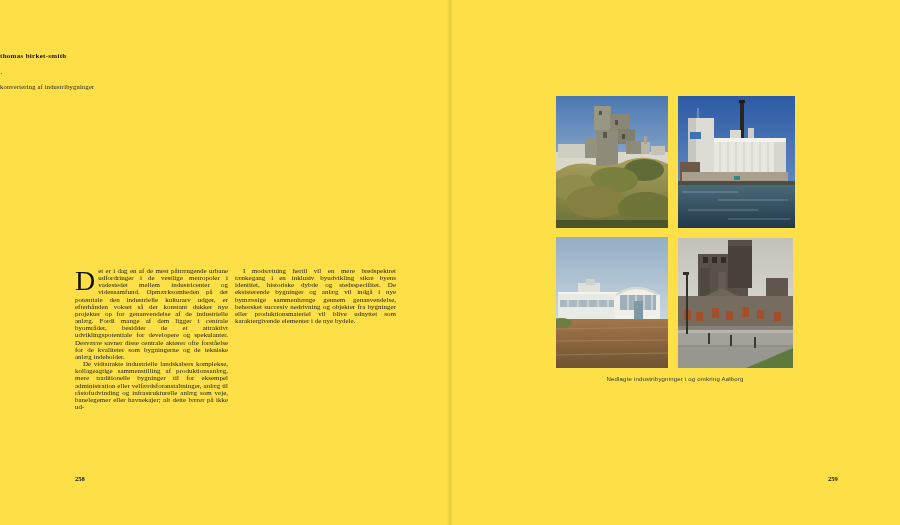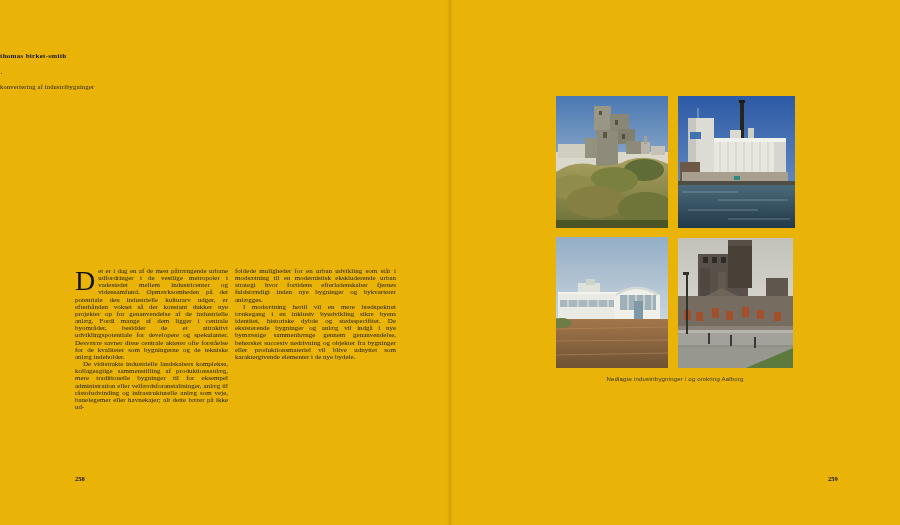--- a/index.html
+++ b/index.html
@@ -1,17 +1,17 @@
 <!DOCTYPE html>
 <html lang="da"><head>
 <meta charset="utf-8">
 <style>
   html,body{margin:0;padding:0;background:#fff;}
   .book{
-    position:relative;width:900px;height:525px;background:#eab308;overflow:hidden;
+    position:relative;width:900px;height:525px;background:#fde047;overflow:hidden;
     font-family:"Liberation Serif", serif;color:#1c1c1c;
   }
   .gutter{
     position:absolute;left:447px;top:0;width:6px;height:525px;
     background:linear-gradient(90deg,rgba(0,0,0,0) 0%,rgba(0,0,0,0.10) 50%,rgba(0,0,0,0) 100%);
   }
   .author{position:absolute;left:0;top:52px;width:450px;font-size:7px;font-weight:bold;
           letter-spacing:.3px;color:#111;}
   .sepdot{position:absolute;left:0;top:69px;width:450px;font-size:8px;color:#111;}
   .subtitle{position:absolute;left:0;top:83px;width:450px;font-size:6.5px;letter-spacing:.2px;color:#222;}
@@ -46,21 +46,20 @@
     <div class="author">thomas birket-smith</div>
     <div class="sepdot">·</div>
     <div class="subtitle">konvertering af industribygninger</div>
 
     <div class="col col1">
       <p><span class="dropcap">D</span><span>et er i dag en af de mest påtrængende urbane udfordringer i de vestlige metropoler i vadestedet mellem industricenter og vidensamfund. Opmærksomheden på det potentiale den industrielle kulturarv udgør, er efterhånden vokset så der konstant dukker nye projekter op for genanvendelse af de industrielle anlæg. Fordi mange af dem ligger i centrale byområder, besidder de et attraktivt udviklingspotentiale for developere og spekulanter. Desværre savner disse centrale aktører ofte forståelse for de kvaliteter som bygningerne og de tekniske anlæg indeholder.</span></p>
       <p class="indent">De vidtstrakte industrielle landskabers komplekse, kollageagtige sammenstilling af produktionsanlæg, mere traditionelle bygninger til for eksempel administration eller velfærdsforanstaltninger, anlæg til råstofudvinding og infrastrukturelle anlæg som veje, banelegemer eller havnekajer; alt dette bærer på ikke ud-</p>
     </div>
 
     <div class="col col2">
-      <p>foldede muligheder for en urban udvikling som står i modsætning til en modernistisk ekskluderende urban strategi hvor fortidens efterladenskaber fjernes fuldstændigt inden nye bygninger og bykvarterer anlægges.</p>
       <p class="indent">I modsætning hertil vil en mere bredspektret tænkegang i en inklusiv byudvikling sikre byens identitet, historiske dybde og stedsspecifitet. De eksisterende bygninger og anlæg vil indgå i nye bymæssige sammenhænge gennem genanvendelse, behersket succesiv nedrivning og objekter fra bygninger eller produktionsmateriel vil blive udnyttet som karaktergivende elementer i de nye bydele.</p>
     </div>
 
     <div class="pagenum pn-left">258</div>
   </div>
 
   <div>
 
     <div class="photo ph1" aria-label="Grey concrete silo tower behind an overgrown grassy embankment under a blue sky">
       <svg viewBox="0 0 112 132" preserveAspectRatio="none">

